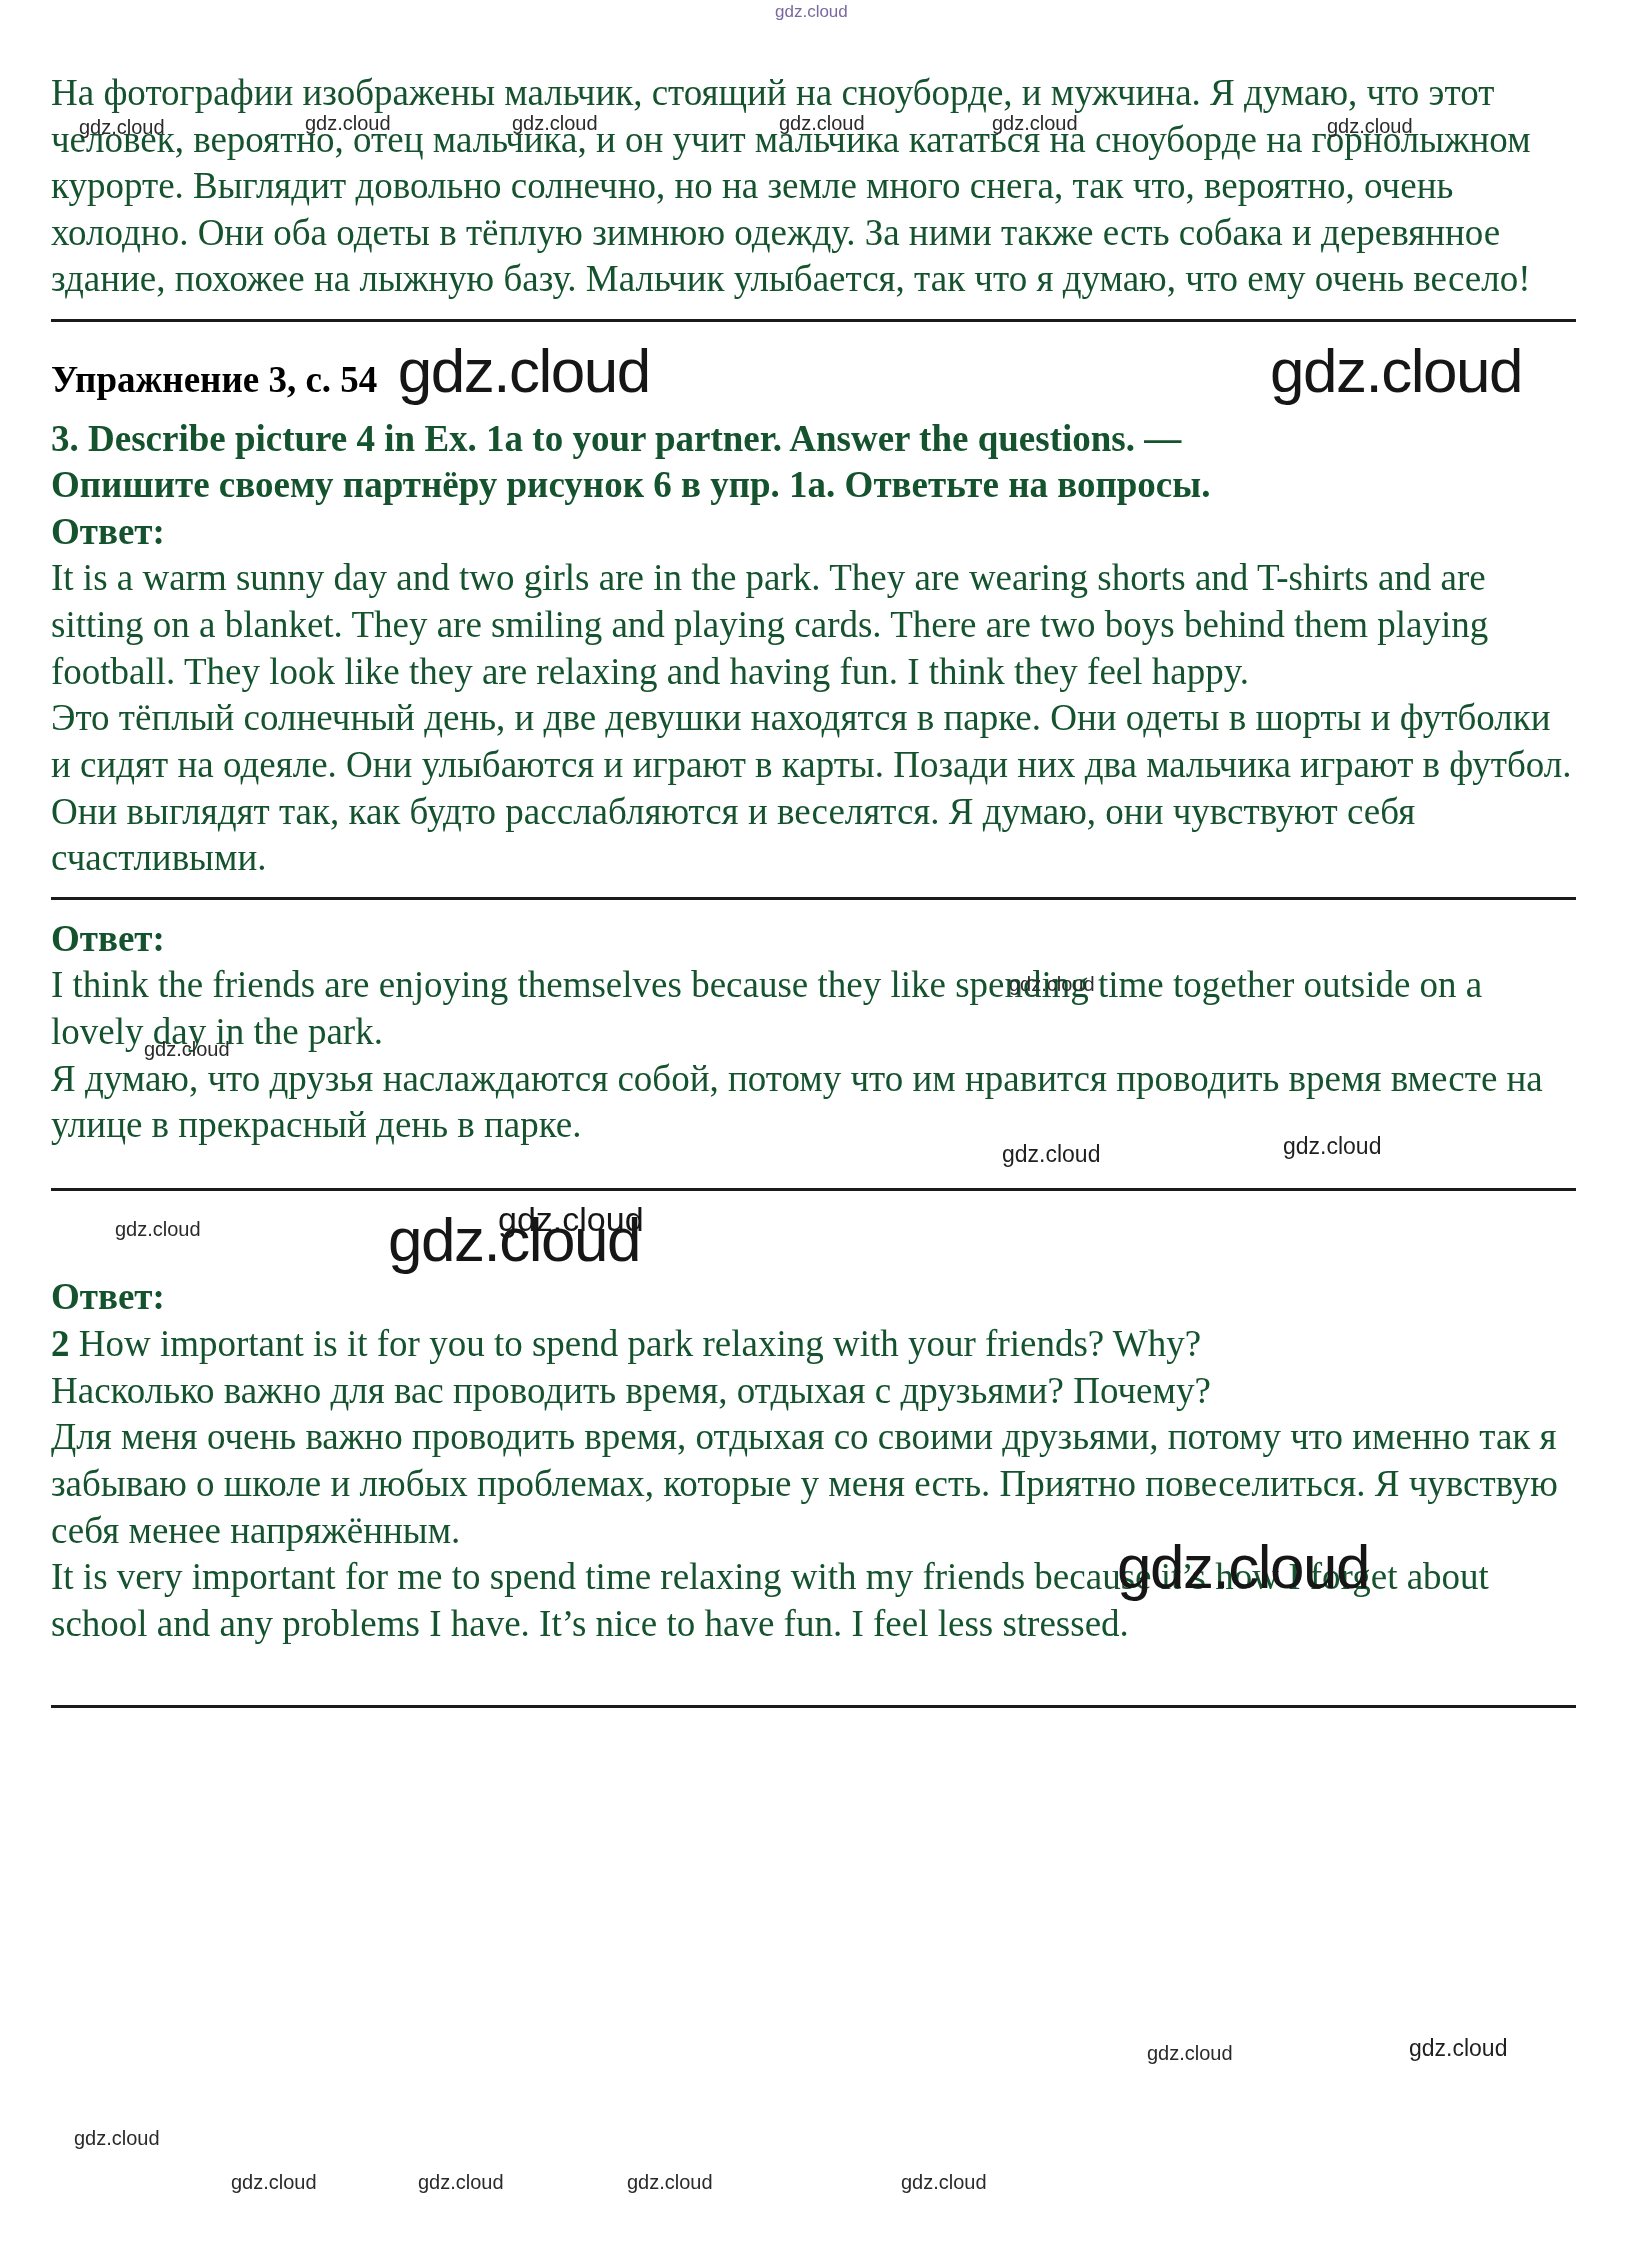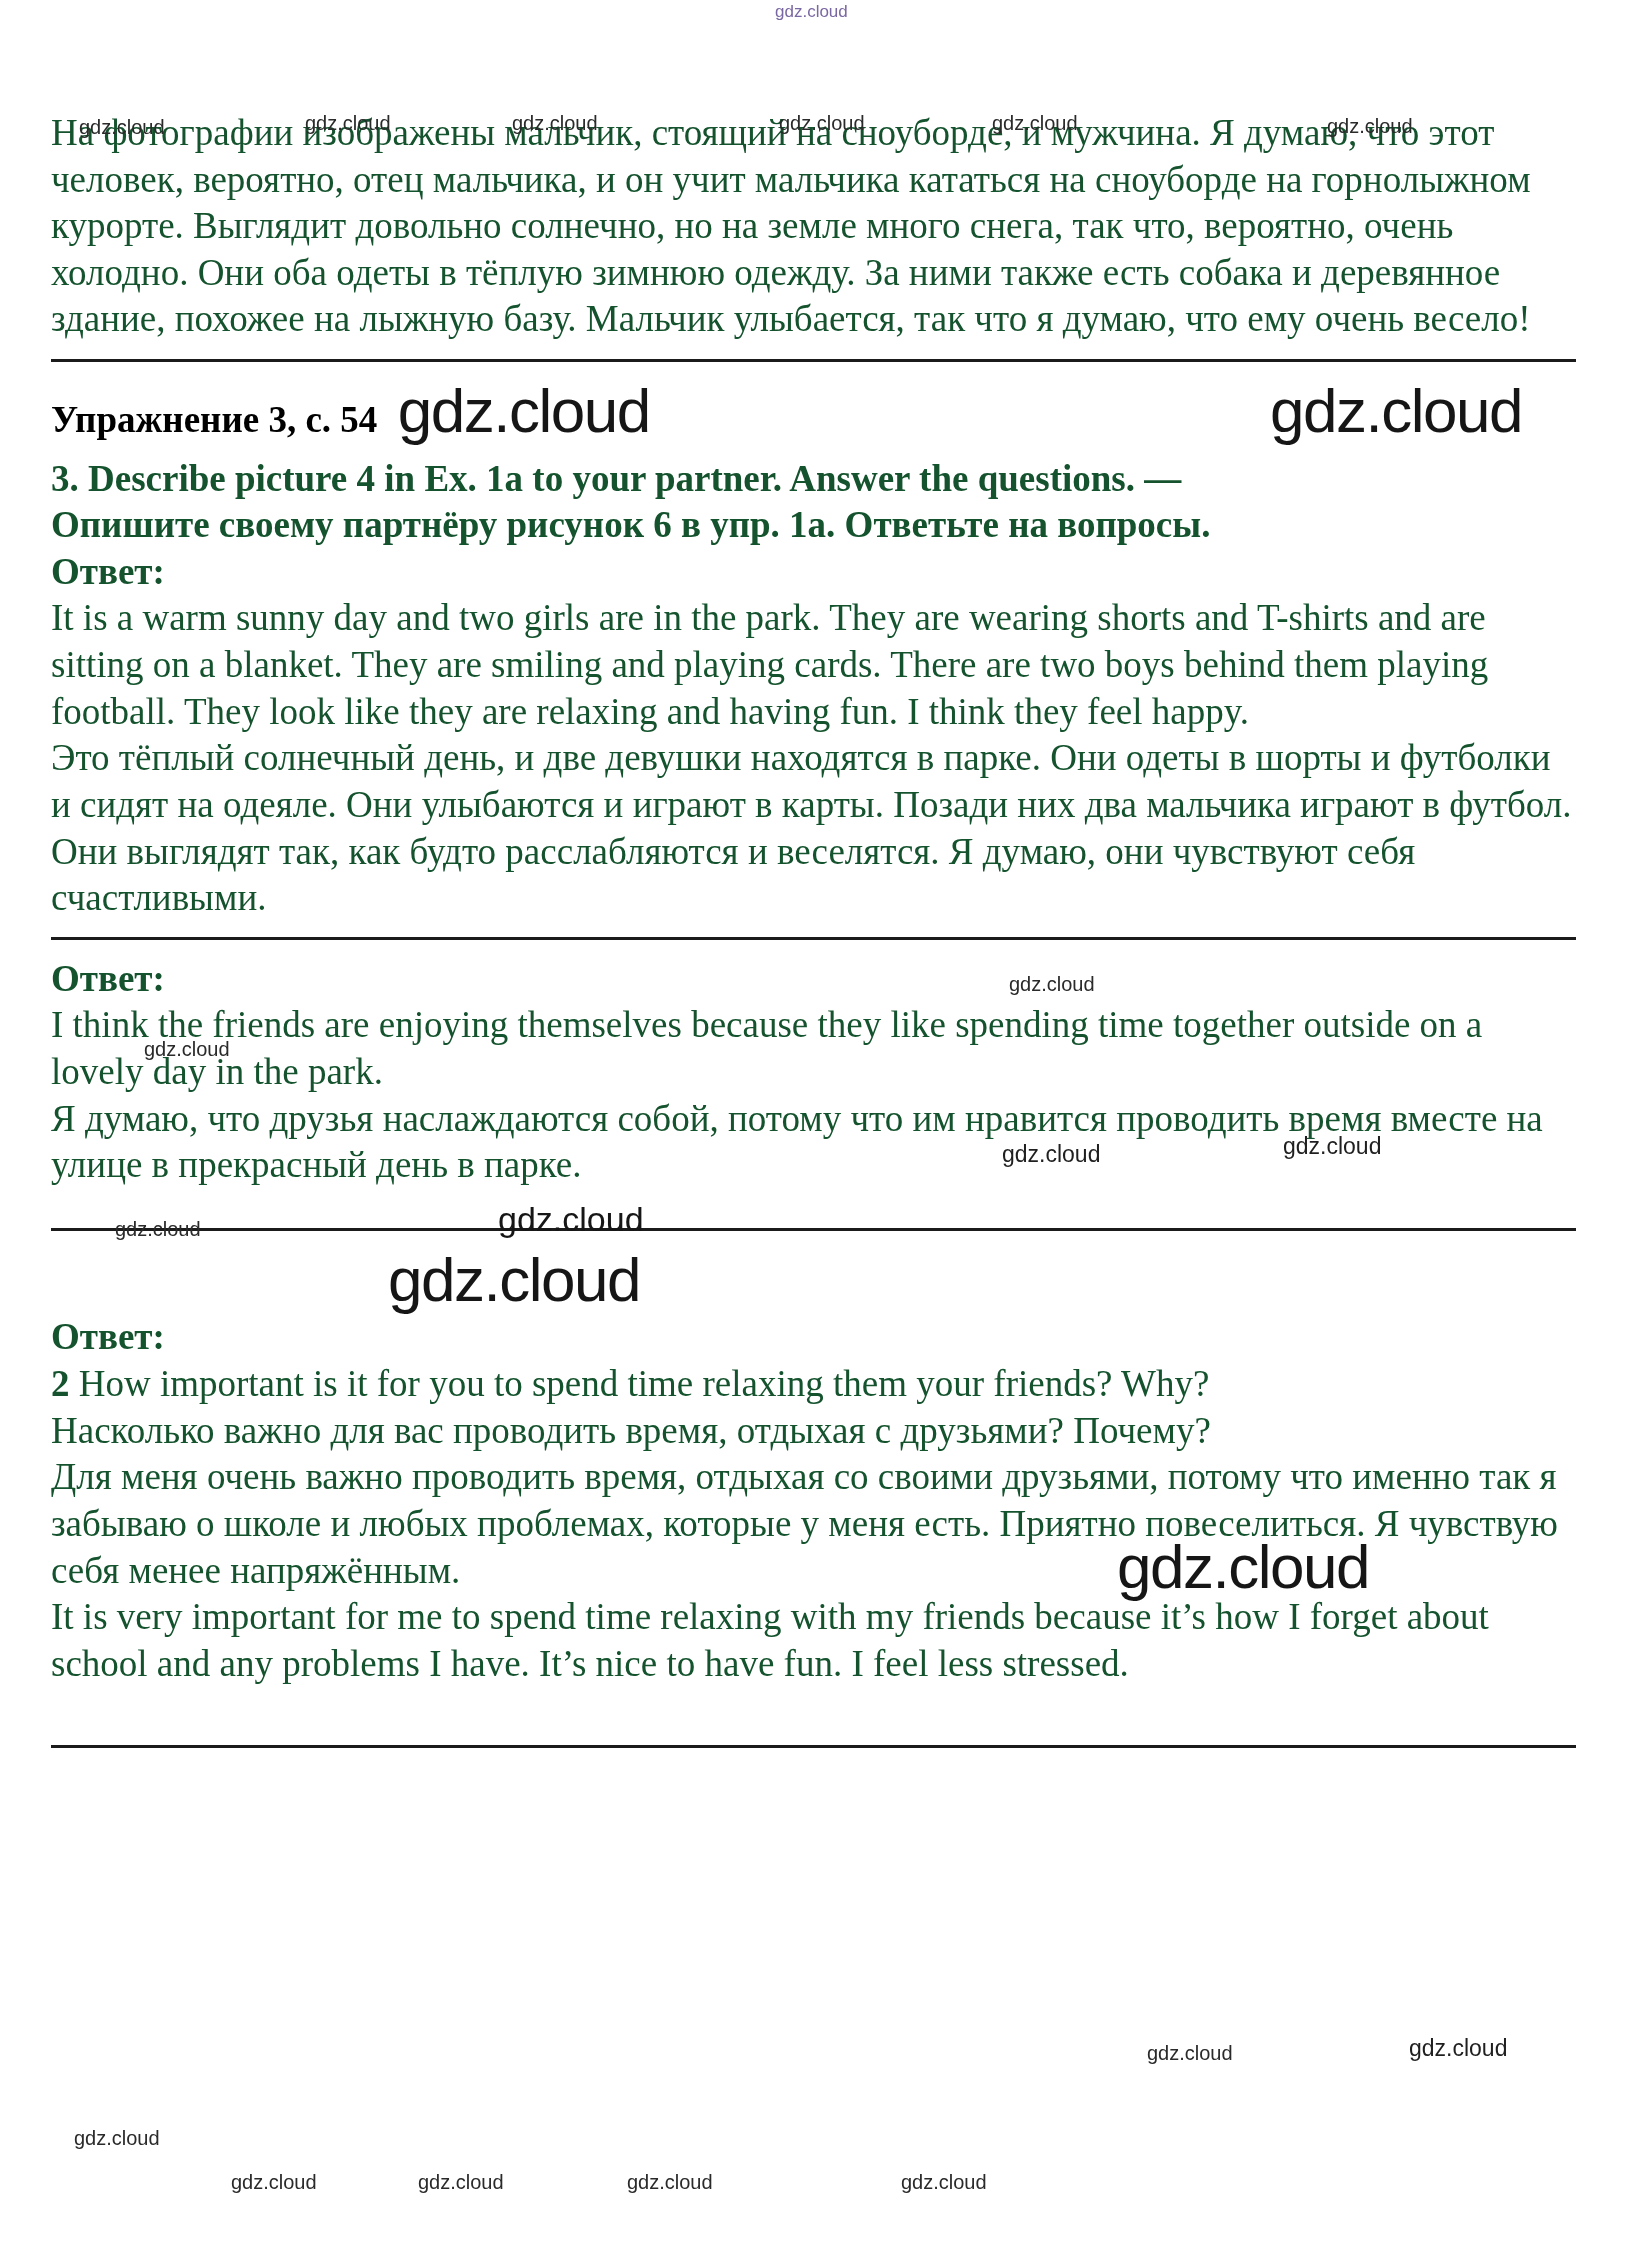--- a/index.html
+++ b/index.html
@@ -4,21 +4,21 @@
 <style>
   * { margin: 0; padding: 0; box-sizing: border-box; }
   html, body { background: #ffffff; }
   .page {
     position: relative;
     width: 1627px;
     height: 2261px;
     background: #ffffff;
     font-family: "Liberation Serif", serif;
     color: #000000;
-    padding: 110px 51px 0 51px;
+    padding: 70px 51px 0 51px;
     overflow: hidden;
   }
   .para {
     font-size: 37px;
     line-height: 1.26;
     color: #14532d;
   }
   .bold { font-weight: bold; }
   .q-num { font-weight: bold; }
   hr.divider {
@@ -108,21 +108,21 @@
 
   <p class="para bold">Ответ:</p>
   <p class="para">I think the friends are enjoying themselves because they like spending time together outside on a lovely day in the park.</p>
   <p class="para">Я думаю, что друзья наслаждаются собой, потому что им нравится проводить время вместе на улице в прекрасный день в парке.</p>
 
   <hr class="divider divider-3">
 
   <div class="wm wm-lg wm-block-lg">gdz.cloud</div>
 
   <p class="para bold">Ответ:</p>
-  <p class="para"><span class="q-num">2</span><span> How important is it for you to spend time relaxing them your friends? Why?</span></p>
+  <p class="para"><span class="q-num">2</span><span> How important is it for you to spend park relaxing with your friends? Why?</span></p>
   <p class="para">Насколько важно для вас проводить время, отдыхая с друзьями? Почему?</p>
   <p class="para">Для меня очень важно проводить время, отдыхая со своими друзьями, потому что именно так я забываю о школе и любых проблемах, которые у меня есть. Приятно повеселиться. Я чувствую себя менее напряжённым.</p>
   <p class="para">It is very important for me to spend time relaxing with my friends because it’s how I forget about school and any problems I have. It’s nice to have fun. I feel less stressed.</p>
 
   <hr class="divider divider-4">
 
 </div>
 
 
 </body></html>

